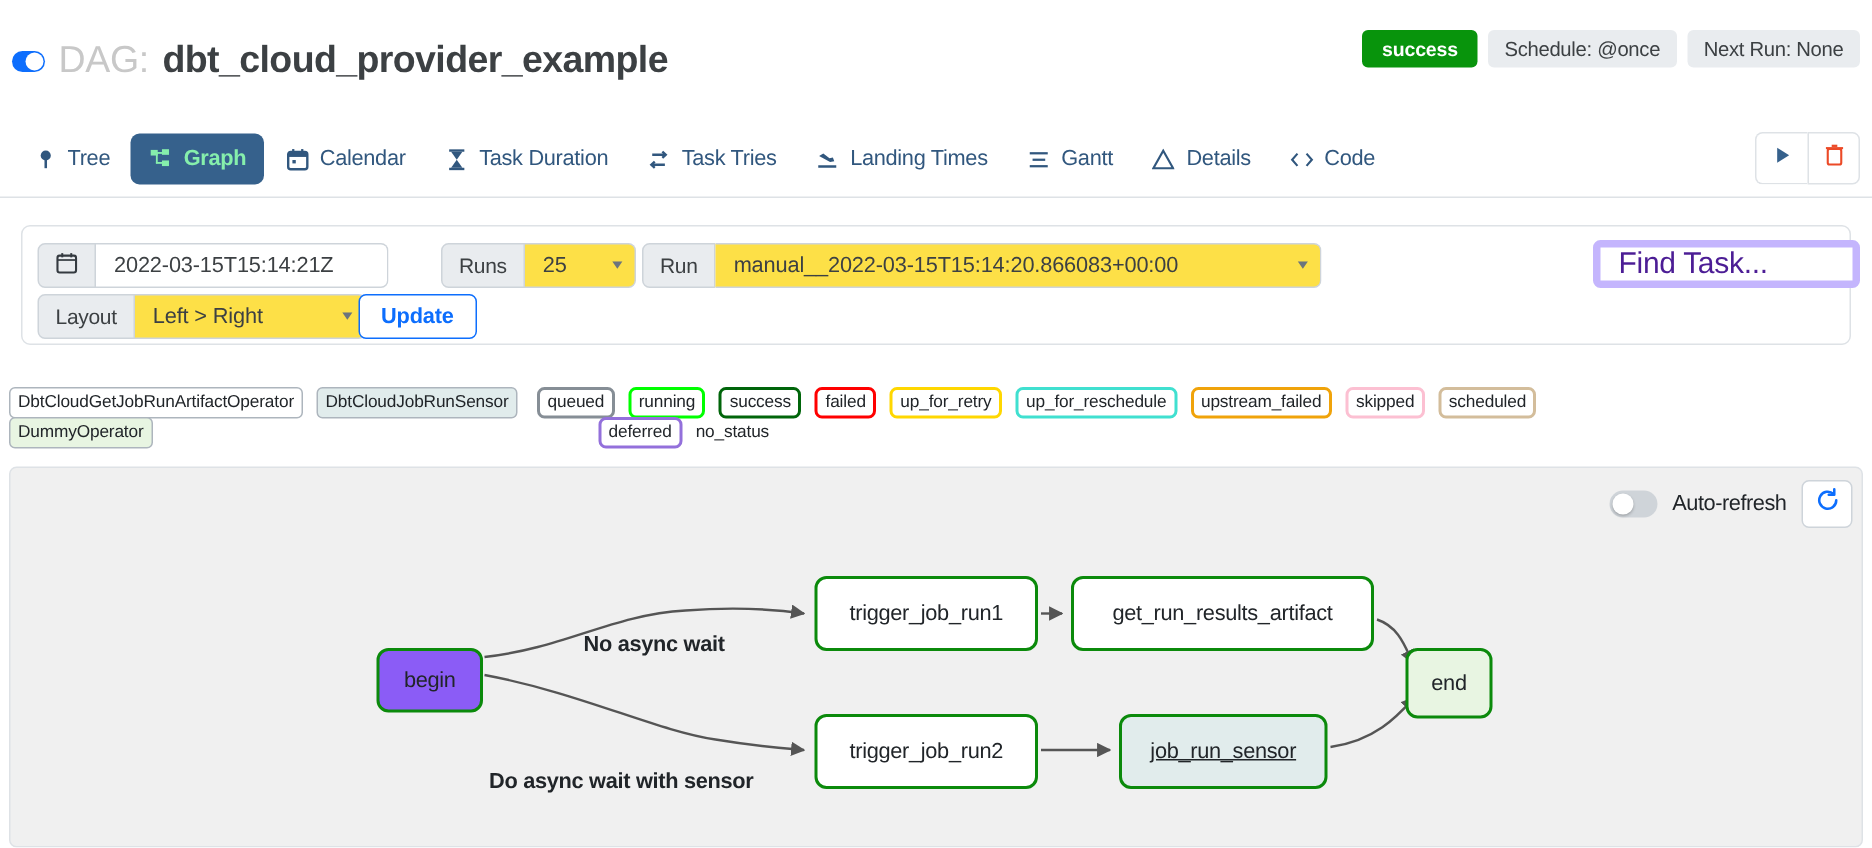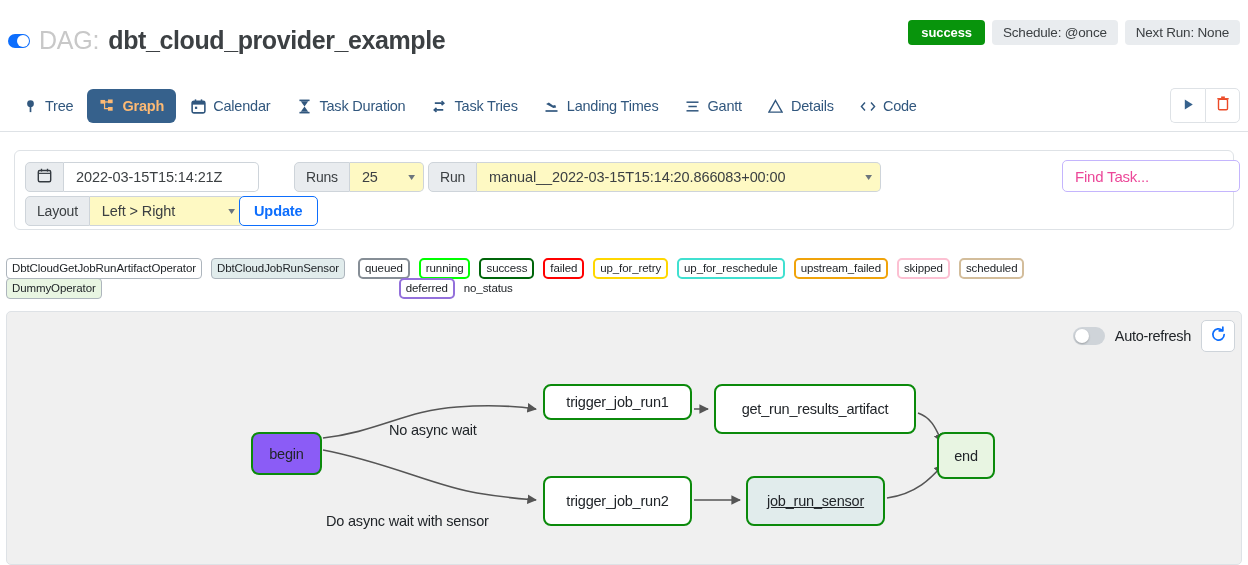--- a/index.html
+++ b/index.html
@@ -39,21 +39,21 @@
   .tabbar {
     position:absolute; left:0; top:80px; width:1248px; height:52px;
     border-bottom:1px solid #dee2e6;
   }
   .tabs { position:absolute; left:10px; top:0; display:flex; align-items:center; gap:2px; height:52px; }
   .tab {
     display:flex; align-items:center; gap:7px;
     padding:9px 12px; border-radius:6px; cursor:pointer;
     color:#31577e; font-size:14.5px; letter-spacing:-0.2px; white-space:nowrap;
   }
-  .tab.active { background:#36618c; color:#fdba74; font-weight:700; }
+  .tab.active { background:#36618c; color:#86efac; font-weight:700; }
   .tab .ic { display:inline-flex; width:16px; height:16px; align-items:center; justify-content:center; flex:none;}
   .tab svg { display:block; }
   .tab-actions { position:absolute; right:8px; top:8px; display:flex; }
   .tab-btn {
     width:35px; height:35px; border:1px solid #dee2e6; background:#fff;
     display:flex; align-items:center; justify-content:center; cursor:pointer;
   }
   .tab-btn:first-child { border-radius:5px 0 0 5px; border-right:none; }
   .tab-btn:last-child { border-radius:0 5px 5px 0; }
 
@@ -67,37 +67,37 @@
     background:#e9ecef; border:1px solid #ced4da; color:#3c4043;
     font-size:14px; display:flex; align-items:center; padding:0 11px;
     letter-spacing:-0.2px;
   }
   .ig-field {
     background:#fff; border:1px solid #ced4da; color:#3c4043;
     font-size:14.5px; display:flex; align-items:center; padding:0 12px;
     letter-spacing:-0.1px; white-space:nowrap;
   }
   .ig-select {
-    background:#fef9c3; border:1px solid #ced4da; color:#3c4043;
+    background:#fde047; border:1px solid #ced4da; color:#3c4043;
     font-size:14.5px; display:flex; align-items:center; justify-content:space-between;
     padding:0 9px 0 12px; gap:10px; letter-spacing:-0.1px; white-space:nowrap; cursor:pointer;
   }
   .chev { color:#6c757d; font-size:10px; line-height:1; transform:scaleX(1.35); }
   .rounded-l { border-radius:5px 0 0 5px; }
   .rounded-r { border-radius:0 5px 5px 0; }
   .btn-update {
     height:30px; border:1px solid #0d6efd; color:#0d6efd; background:#fff;
     border-radius:5px; font-size:14.5px; font-weight:700; padding:0 14px;
     display:flex; align-items:center; cursor:pointer; letter-spacing:-0.1px;
   }
   .find-task {
     position:absolute; right:8px; top:160px; width:178px; height:32px;
-    border:1px solid #c4b5fd; border-radius:5px; background:#fff;
+    border:5px solid #c4b5fd; border-radius:5px; background:#fff;
     display:flex; align-items:center; padding:0 12px;
-    color:#ec4899; font-size:15px; letter-spacing:-0.2px;
+    color:#4c1d95; font-size:20px; letter-spacing:-0.2px;
   }
 
   
   .legend { position:absolute; left:6px; top:258px; width:1240px; }
   .op-chip {
     border:1px solid #adb5bd; border-radius:4px; background:#fff;
     font-size:11.5px; color:#212529; padding:2px 5px; letter-spacing:-0.1px;
     white-space:nowrap; line-height:1.25;
   }
   .st-chip {
@@ -135,20 +135,21 @@
   .gsvg { position:absolute; left:0; top:0; }
   .node {
     position:absolute; border:2.5px solid #0b8a0b; border-radius:8px;
     display:flex; align-items:center; justify-content:center;
     font-size:14.5px; color:#212529; letter-spacing:-0.2px; cursor:pointer;
     z-index:2; background:#fff; white-space:nowrap;
   }
   .edge-label {
     position:absolute; font-size:14.5px; color:#212529; letter-spacing:-0.2px; z-index:2;
     white-space:nowrap;
+    font-weight:bold;
   }
 </style>
 </head>
 <body>
 
 <div class="page">
 
   <div class="header">
     <div class="dag-title-wrap">
       <div class="toggle-pill"></div>
@@ -392,21 +393,21 @@
         <path d="M 911 101 C 926 106, 930 120, 935 130"></path>
 
         <path d="M 687 188 L 733 188"></path>
 
         <path d="M 880 186 C 910 182, 925 165, 936 153"></path>
       </g>
     </svg>
 
     <div class="node" style="left:244px; top:120px; width:71px; height:43px; background:#8b5cf6;">begin</div>
 
-    <div class="node" style="left:536px; top:72px; width:149px; height:36px; background:#ffffff;">trigger_job_run1</div>
+    <div class="node" style="left:536px; top:72px; width:149px; height:50px; background:#ffffff;">trigger_job_run1</div>
 
     <div class="node" style="left:707px; top:72px; width:202px; height:50px; background:#ffffff;">get_run_results_artifact</div>
 
     <div class="node" style="left:930px; top:120px; width:58px; height:47px; background:#e8f5e2;">end</div>
 
     <div class="node" style="left:536px; top:164px; width:149px; height:50px; background:#ffffff;">trigger_job_run2</div>
 
     <div class="node" style="left:739px; top:164px; width:139px; height:50px; background:#e1ecec;text-decoration:underline;">job_run_sensor</div>
 
     <div class="edge-label" style="left:382px; top:110px;">No async wait</div>

